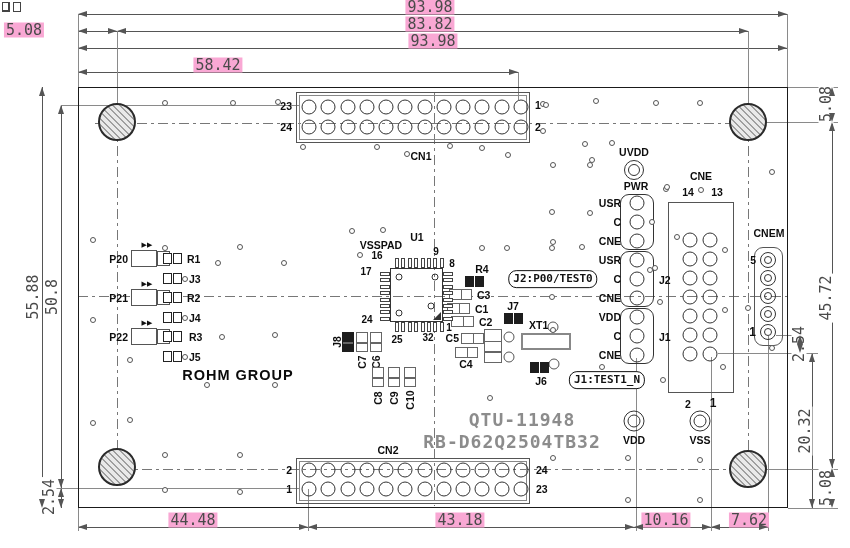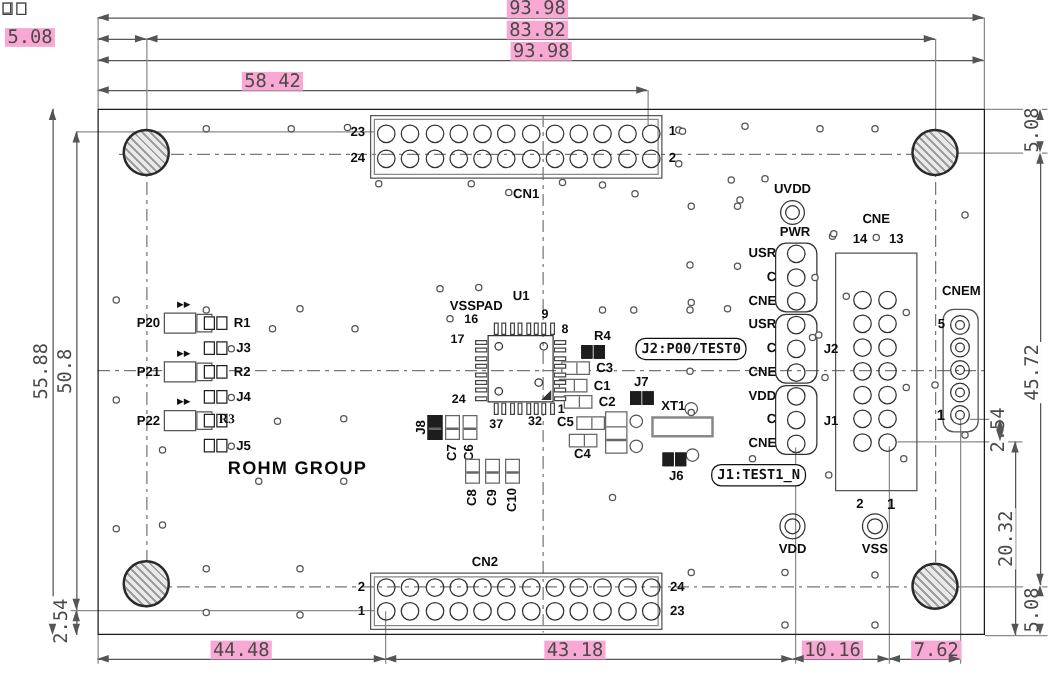--- a/index.html
+++ b/index.html
@@ -155,21 +155,21 @@
   <div class="chipbody" style="left:390px;top:268px;width:53px;height:54px"></div>
   <div class="tri" style="left:433px;top:312px"></div>
   <div class="sl" style="left:417px;top:237px">U1</div>
   <div class="sl" style="left:381px;top:245px">VSSPAD</div>
   <div class="sl" style="left:377px;top:256px;font-size:10px">16</div>
   <div class="sl" style="left:436px;top:252px;font-size:10px">9</div>
   <div class="sl" style="left:366px;top:272px;font-size:10px">17</div>
   <div class="sl" style="left:452px;top:264px;font-size:10px">8</div>
   <div class="sl" style="left:367px;top:320px;font-size:10px">24</div>
   <div class="sl" style="left:449px;top:328px;font-size:10px">1</div>
-  <div class="sl" style="left:397px;top:340px;font-size:10px">37</div>
+  <div class="sl" style="left:397px;top:340px;font-size:10px">25</div>
   <div class="sl" style="left:428px;top:338px;font-size:10px">32</div>
 
   <div class="sl" style="left:482px;top:269px">R4</div>
   <div class="p2 dark" style="left:465px;top:276px">
       <i class="sq"></i>
       <i class="sq"></i>
     </div>
   <div class="caph" style="left:449px;top:289px"></div>
   <div class="sl la" style="left:477px;top:295px">C3</div>
   <div class="caph" style="left:447px;top:303px"></div>
@@ -205,20 +205,22 @@
   <div class="sl v" style="left:362px;top:362px">C7</div>
   <div class="sl v" style="left:376px;top:362px">C6</div>
   <div class="capv" style="left:372px;top:367px"></div>
   <div class="capv" style="left:388px;top:367px"></div>
   <div class="capv" style="left:404px;top:367px"></div>
   <div class="sl v" style="left:378px;top:398px">C8</div>
   <div class="sl v" style="left:394px;top:398px">C9</div>
   <div class="sl v" style="left:410px;top:400px">C10</div>
 
   <div class="rohm" style="left:238px;top:375px">ROHM GROUP</div>
+  <div class="gray" style="left:522px;top:419px">QTU-11948</div>
+  <div class="gray" style="left:512px;top:441px">RB-D62Q2504TB32</div>
 
   <div class="dl" style="left:430px;top:7px">93.98</div>
   <div class="dl" style="left:430px;top:24px">83.82</div>
   <div class="dl" style="left:433px;top:41px">93.98</div>
   <div class="dl" style="left:218px;top:65px">58.42</div>
   <div class="dl" style="left:24px;top:30px">5.08</div>
   <div class="dl v" style="left:33px;top:297px">55.88</div>
   <div class="dl v" style="left:52px;top:297px">50.8</div>
   <div class="dl v" style="left:49px;top:497px">2.54</div>
   <div class="dl" style="left:193px;top:520px">44.48</div>
@@ -413,21 +415,21 @@
     <div class="ledg" style="left: 147px; top: 322px;">▶▶</div>
     <div class="lbox" style="left: 131px; top: 328px; width: 26px; height: 17px;"></div>
     <div class="lpad" style="left: 2px; top: 2px; width: 8px; height: 10px;"></div>
     <div class="lpad" style="left: 13px; top: 2px; width: 8px; height: 10px;"></div>
     <div class="lbox" style="left: 157px; top: 329px; width: 13px; height: 15px;"></div>
     <div class="lpad" style="left: 2px; top: 2px; width: 7px; height: 9px;"></div>
     <div class="p2" style="left: 163px; top: 331px;">
       <i class="sq"></i>
       <i class="sq"></i>
     </div>
-    <div class="sl la" style="left: 175px; top: 337px; font-family: Liberation Serif, serif;">R3</div>
+    <div class="sl la" style="left: 189px; top: 337px;">R3</div>
     <div class="p2" style="left: 163px; top: 273px;">
       <i class="sq"></i>
       <i class="sq"></i>
     </div>
     <div class="via" style="left: 185px; top: 279px;"></div>
     <div class="sl la" style="left: 189px; top: 279px;">J3</div>
     <div class="p2" style="left: 163px; top: 312px;">
       <i class="sq"></i>
       <i class="sq"></i>
     </div>

